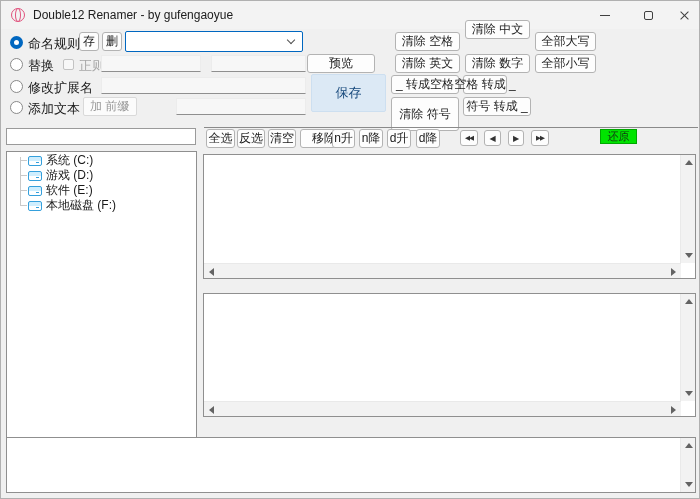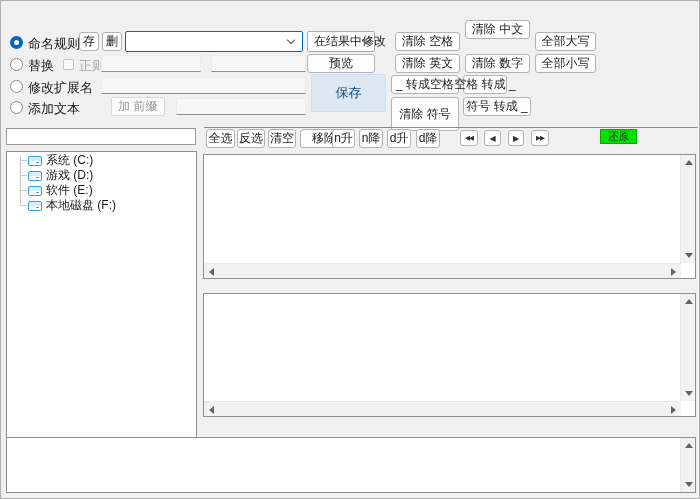--- a/index.html
+++ b/index.html
@@ -69,20 +69,36 @@
 
   .save-btn { position:absolute; left:310px; top:73px; width:75px; height:38px; background:#dce9f5;
               border:1px solid #cddff0; border-radius:2px; display:flex; align-items:center; justify-content:center;
               color:#17497c; font-size:13px; }
 </style>
 </head>
 <body>
 
 <div id="app">
 
+  <div class="titlebar">
+    <div class="app-icon">
+      <div class="ring"></div>
+        <div class="disc"></div>
+    </div>
+    <div class="title-text">Double12 Renamer - by gufengaoyue</div>
+    <div class="capbtn" style="left:585px;width:38px;">
+      <span class="glyph-min"></span>
+    </div>
+    <div class="capbtn" style="left:628px;width:38px;">
+      <span class="glyph-max"></span>
+    </div>
+    <div class="capbtn" style="left:666px;width:34px;">
+      <span class="glyph-close"></span>
+    </div>
+  </div>
 
   <div class="radio checked" style="left:9px;top:35px;"></div>
   <div class="rlabel" style="left:27px;top:34px;">命名规则</div>
   <div class="btn" style="left:78px;top:31px;width:20px;height:19px;">存</div>
   <div class="btn" style="left:101px;top:31px;width:20px;height:19px;">删</div>
 
   <div class="radio" style="left:9px;top:57px;"></div>
   <div class="rlabel" style="left:27px;top:56px;">替换</div>
   <div class="checkbox" style="left:62px;top:58px;"></div>
   <div class="rlabel dim" style="left:78px;top:56px;">正则</div>
@@ -92,30 +108,26 @@
 
   <div class="radio" style="left:9px;top:100px;"></div>
   <div class="rlabel" style="left:27px;top:99px;">添加文本</div>
 
   <div class="combo-focus" style="left:124px;top:30px;width:178px;height:21px;">
     <span class="chev"></span>
   </div>
   <div class="uinput" style="left:100px;top:54px;width:100px;height:17px;"></div>
   <div class="uinput" style="left:210px;top:54px;width:95px;height:17px;"></div>
   <div class="uinput" style="left:100px;top:76px;width:205px;height:17px;"></div>
-  <div class="selectbox disabled" style="left:110px;top:96px;width:54px;height:19px;">
+  <div class="selectbox disabled" style="left:82px;top:96px;width:54px;height:19px;">
     <span>加 前缀</span>
     <span class="chev dim-c"></span>
   </div>
   <div class="uinput" style="left:175px;top:97px;width:130px;height:17px;"></div>
 
-  <div class="selectbox" style="left:306px;top:30px;width:68px;height:21px;">
-    <span>在结果中修改</span>
-    <span class="chev" style="right:5px;"></span>
-  </div>
   <div class="btn" style="left:306px;top:53px;width:68px;height:19px;">预览</div>
   <div class="save-btn">保存</div>
 
   <div class="btn" style="left:394px;top:31px;width:65px;height:19px;">清除 空格</div>
   <div class="btn" style="left:464px;top:19px;width:65px;height:19px;">清除 中文</div>
   <div class="btn" style="left:534px;top:31px;width:61px;height:19px;">全部大写</div>
 
   <div class="btn" style="left:394px;top:53px;width:65px;height:19px;">清除 英文</div>
   <div class="btn" style="left:464px;top:53px;width:65px;height:19px;">清除 数字</div>
   <div class="btn" style="left:534px;top:53px;width:61px;height:19px;">全部小写</div>

